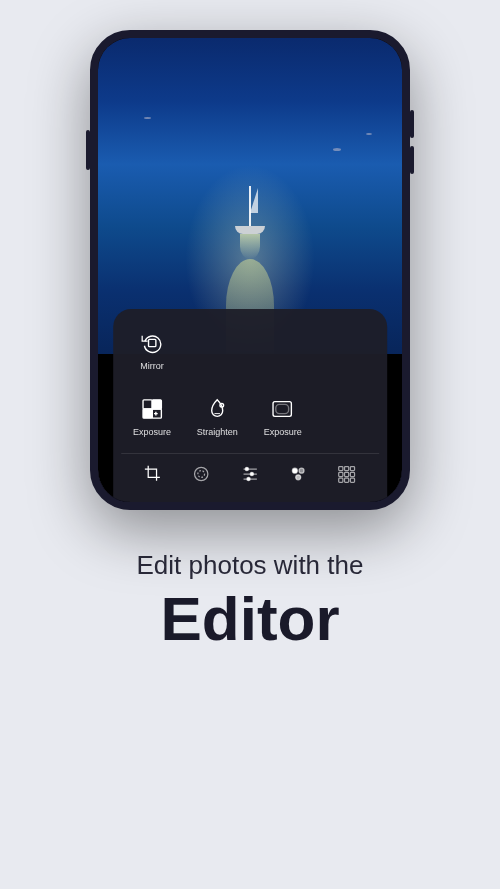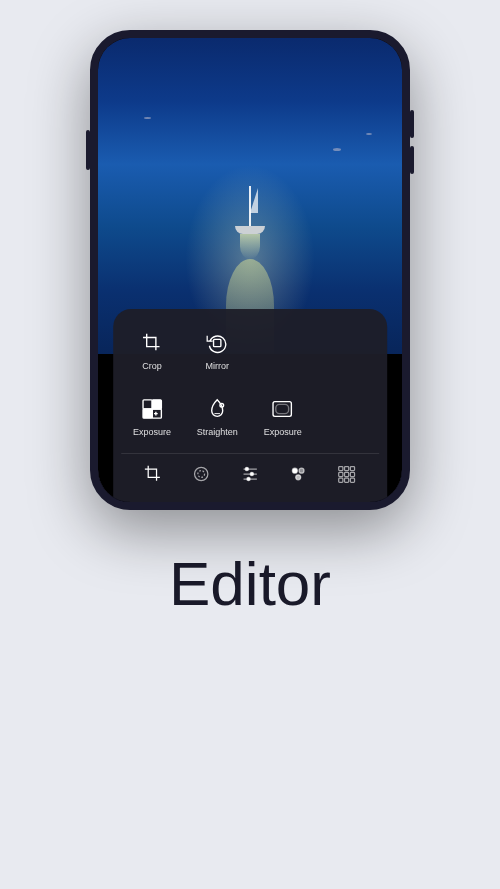--- a/index.html
+++ b/index.html
@@ -247,21 +247,21 @@
 
     .subtitle-text {
       font-size: 26px;
       font-weight: 400;
       color: #2a2a3a;
       margin-bottom: 4px;
     }
 
     .title-text {
       font-size: 62px;
-      font-weight: 400;
+      font-weight: 700;
       color: #1a1a2a;
       line-height: 1.1;
     }
   </style>
 </head>
 <body>
 
 <div class="phone-wrapper">
   <div class="phone-frame">
     <div class="phone-screen">
@@ -274,29 +274,20 @@
         <div class="boat">
           <div class="boat-mast"></div>
           <div class="boat-hull"></div>
           <div class="boat-reflection"></div>
         </div>
       </div>
 
       <div class="toolbar-panel">
 
         <div class="tool-row">
-          <div class="tool-item">
-            <div class="tool-icon">
-              <svg viewBox="0 0 24 24">
-                  <path d="M6 2v14h14"></path>
-                  <path d="M2 6h14v14"></path>
-                </svg>
-            </div>
-            <span class="tool-label">Crop</span>
-          </div>
           <div class="tool-item">
             <div class="tool-icon">
               <svg viewBox="0 0 24 24">
                   <path d="M1 4v6h6"></path>
                   <path d="M3.51 15a9 9 0 1 0 .49-5"></path>
                   <rect x="8" y="8" width="8" height="8" rx="1"></rect>
                 </svg>
             </div>
             <span class="tool-label">Mirror</span>
           </div>
@@ -387,14 +378,15 @@
       </div>
     </div>
   </div>
 
   <div class="phone-side-btn volume-up"></div>
   <div class="phone-side-btn volume-down"></div>
   <div class="phone-side-btn power-btn"></div>
 </div>
 
 <div class="text-section">
+  <p class="subtitle-text">Edit photos with the</p>
   <h1 class="title-text">Editor</h1>
 </div>
 
 </body></html>

